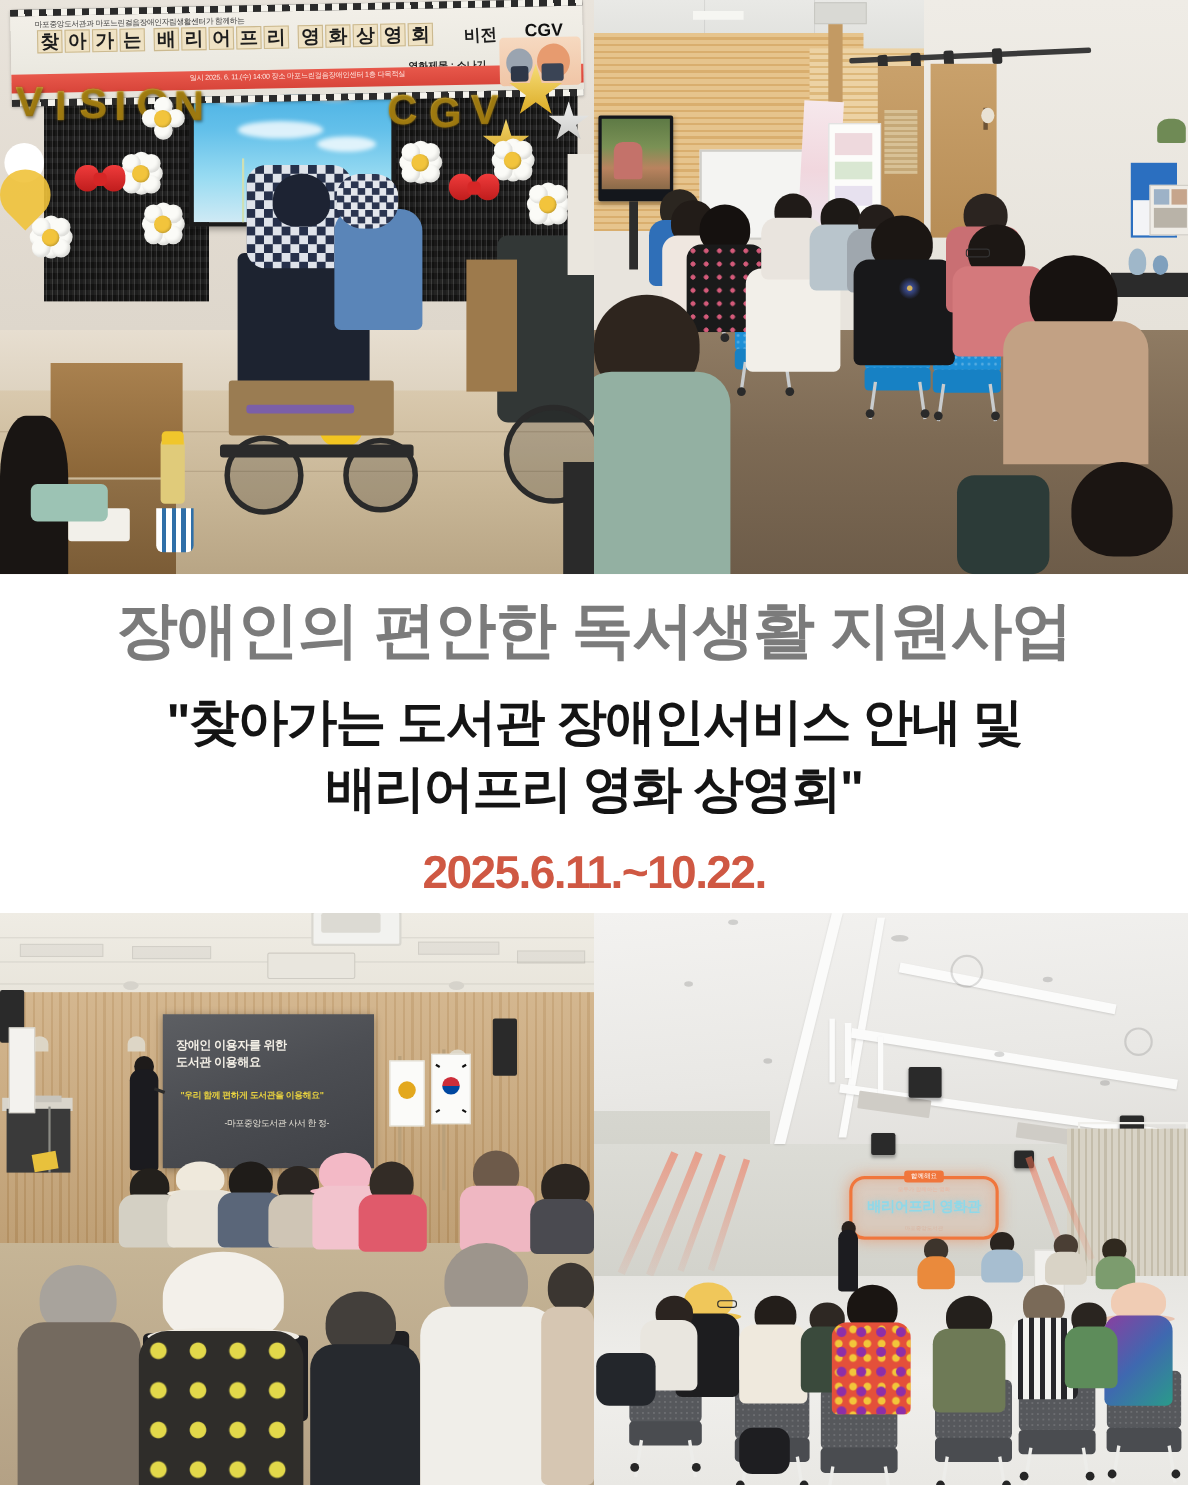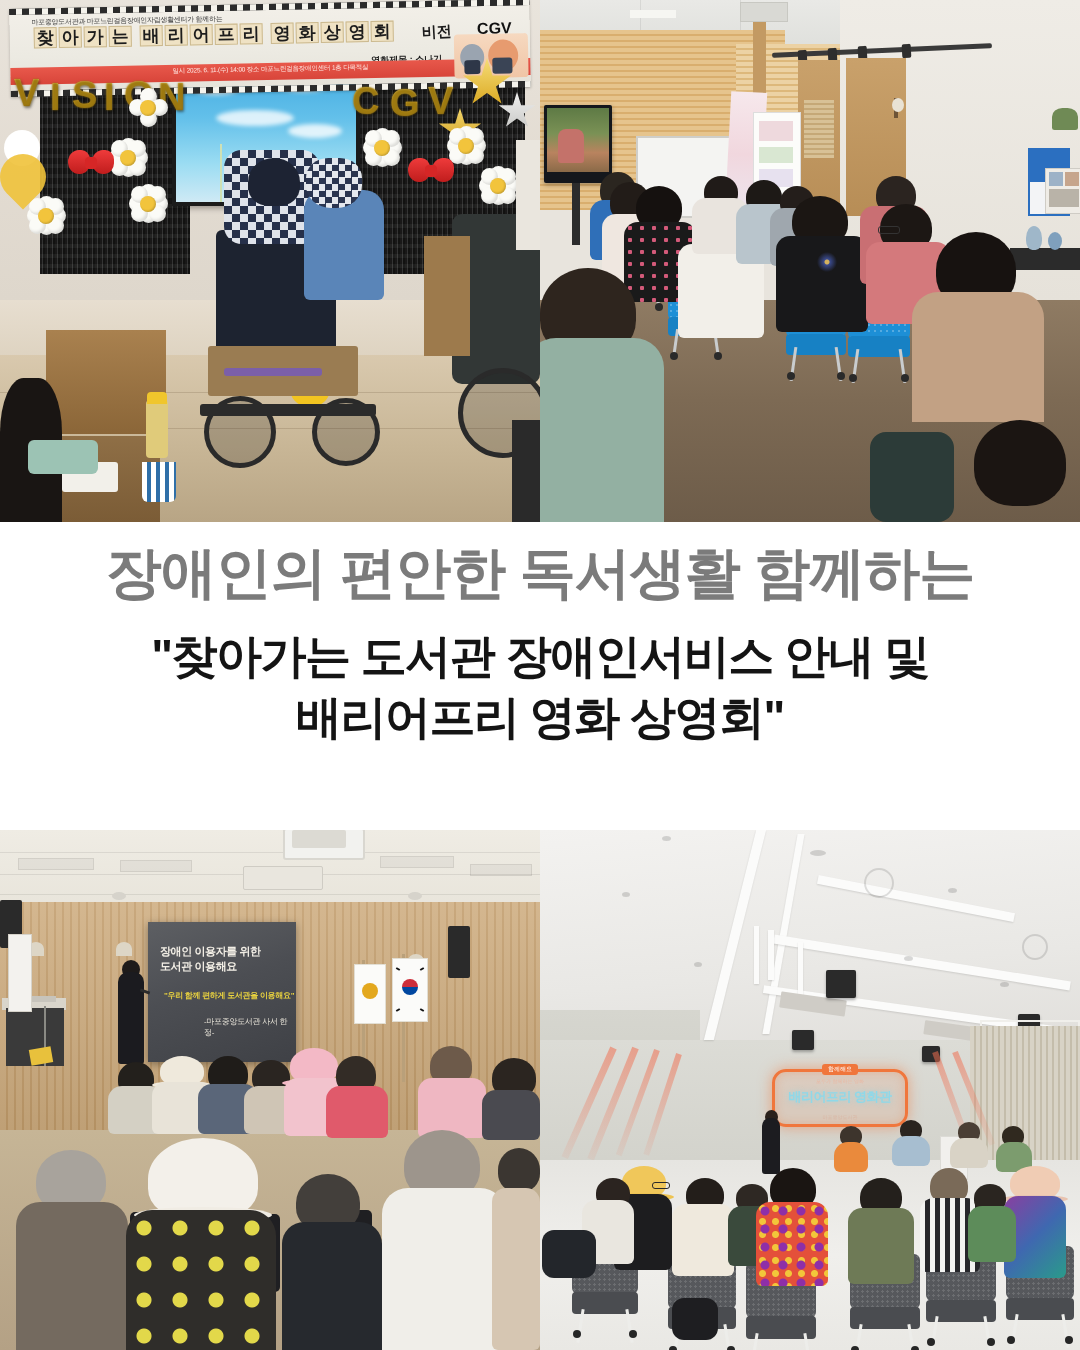--- a/index.html
+++ b/index.html
@@ -145,21 +145,21 @@
     background:linear-gradient(180deg,#efece4 0%,#e3dfd4 100%);}
   .bl-ceilline{position:absolute;height:1px;background:rgba(0,0,0,.08);}
   .bl-ceilpanel{position:absolute;background:rgba(0,0,0,.04);border:1px solid rgba(0,0,0,.07);}
   .bl-proj{position:absolute;left:283px;top:-2px;width:78px;height:28px;background:#f2f2ef;border:2px solid #d9d7d0;border-radius:3px;}
   .bl-projbox{position:absolute;left:292px;top:0px;width:54px;height:18px;background:#dcdad3;border-radius:2px;}
   .bl-ac{position:absolute;left:243px;top:36px;width:78px;height:22px;background:#e9e6de;border:1px solid #cfccc4;border-radius:2px;}
   .bl-wallwood{position:absolute;left:0;top:72px;width:540px;height:250px;
     background:repeating-linear-gradient(90deg,#cdab7d 0 6px,#c09a68 6px 8px);}
   .bl-wallwood2{position:absolute;left:0;top:72px;width:540px;height:250px;
     background:linear-gradient(180deg,rgba(255,255,255,.14),rgba(0,0,0,.08));}
-  .bl-screen{position:absolute;left:148px;top:92px;width:148px;height:140px;
+  .bl-screen{position:absolute;left:148px;top:92px;width:192px;height:140px;
     background:linear-gradient(160deg,#5d5f63 0%,#4c4e53 45%,#3f4146 100%);
     box-shadow:0 2px 8px rgba(0,0,0,.35);}
   .bl-sl1{position:absolute;left:12px;top:22px;font-size:11px;font-weight:bold;color:#f3efe6;line-height:1.35;letter-spacing:-.4px;}
   .bl-sl2{position:absolute;left:16px;top:68px;font-size:8px;font-weight:bold;color:#ead33f;letter-spacing:-.3px;}
   .bl-sl3{position:absolute;left:56px;top:94px;font-size:8px;color:#e7e3d8;letter-spacing:-.3px;}
   .bl-spk{position:absolute;background:#2a2a2a;border-radius:2px;}
   .bl-flagpole{position:absolute;width:3px;background:#b9a07a;}
   .bl-flag{position:absolute;width:30px;height:58px;background:#fbfbf9;border:1px solid #e2ded3;}
   .bl-taeg{position:absolute;left:8px;top:16px;width:16px;height:16px;border-radius:50%;
     background:linear-gradient(180deg,#cd2e3a 50%,#0047a0 50%);}
@@ -542,25 +542,26 @@
 
       <div class="head" style="left:0px;top:268px;width:96px;height:90px;background:#2e251e;"></div>
       <div class="torso" style="left:-14px;top:338px;width:138px;height:184px;background:#93b0a2;border-radius:30px 30px 0 0;"></div>
 
       <div class="head" style="left:434px;top:420px;width:92px;height:86px;background:#1b1512;"></div>
       <div class="ph-el" style="left:330px;top:432px;width:84px;height:90px;background:#2c3b38;border-radius:16px;"></div>
     </div>
   </div>
 
   <div id="text-band">
-    <div class="t-title">장애인의 편안한 독서생활 함께하는</div>
+    <div class="t-title">장애인의 편안한 독서생활 지원사업</div>
     <div class="t-sub">
       <div>"찾아가는 도서관 장애인서비스 안내 및</div>
       <div>배리어프리 영화 상영회"</div>
     </div>
+    <div class="t-date">2025.6.11.~10.22.</div>
   </div>
 
   <div class="photo" id="photo-bl">
     <div class="scene">
       <div class="bl-ceil"></div>
       <div class="bl-ceilline" style="left:0;top:22px;width:540px;"></div>
       <div class="bl-ceilline" style="left:0;top:44px;width:540px;"></div>
       <div class="bl-ceilline" style="left:0;top:64px;width:540px;"></div>
       <div class="bl-ceilpanel" style="left:18px;top:28px;width:74px;height:10px;"></div>
       <div class="bl-ceilpanel" style="left:120px;top:30px;width:70px;height:10px;"></div>

